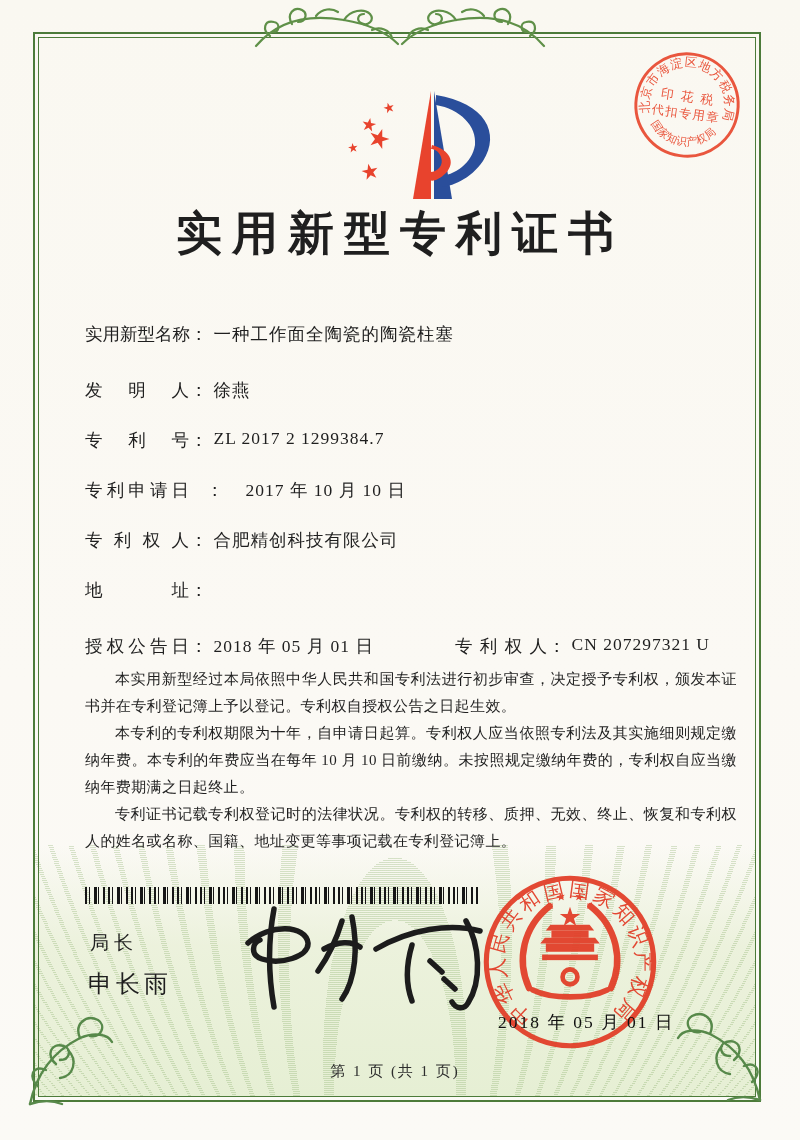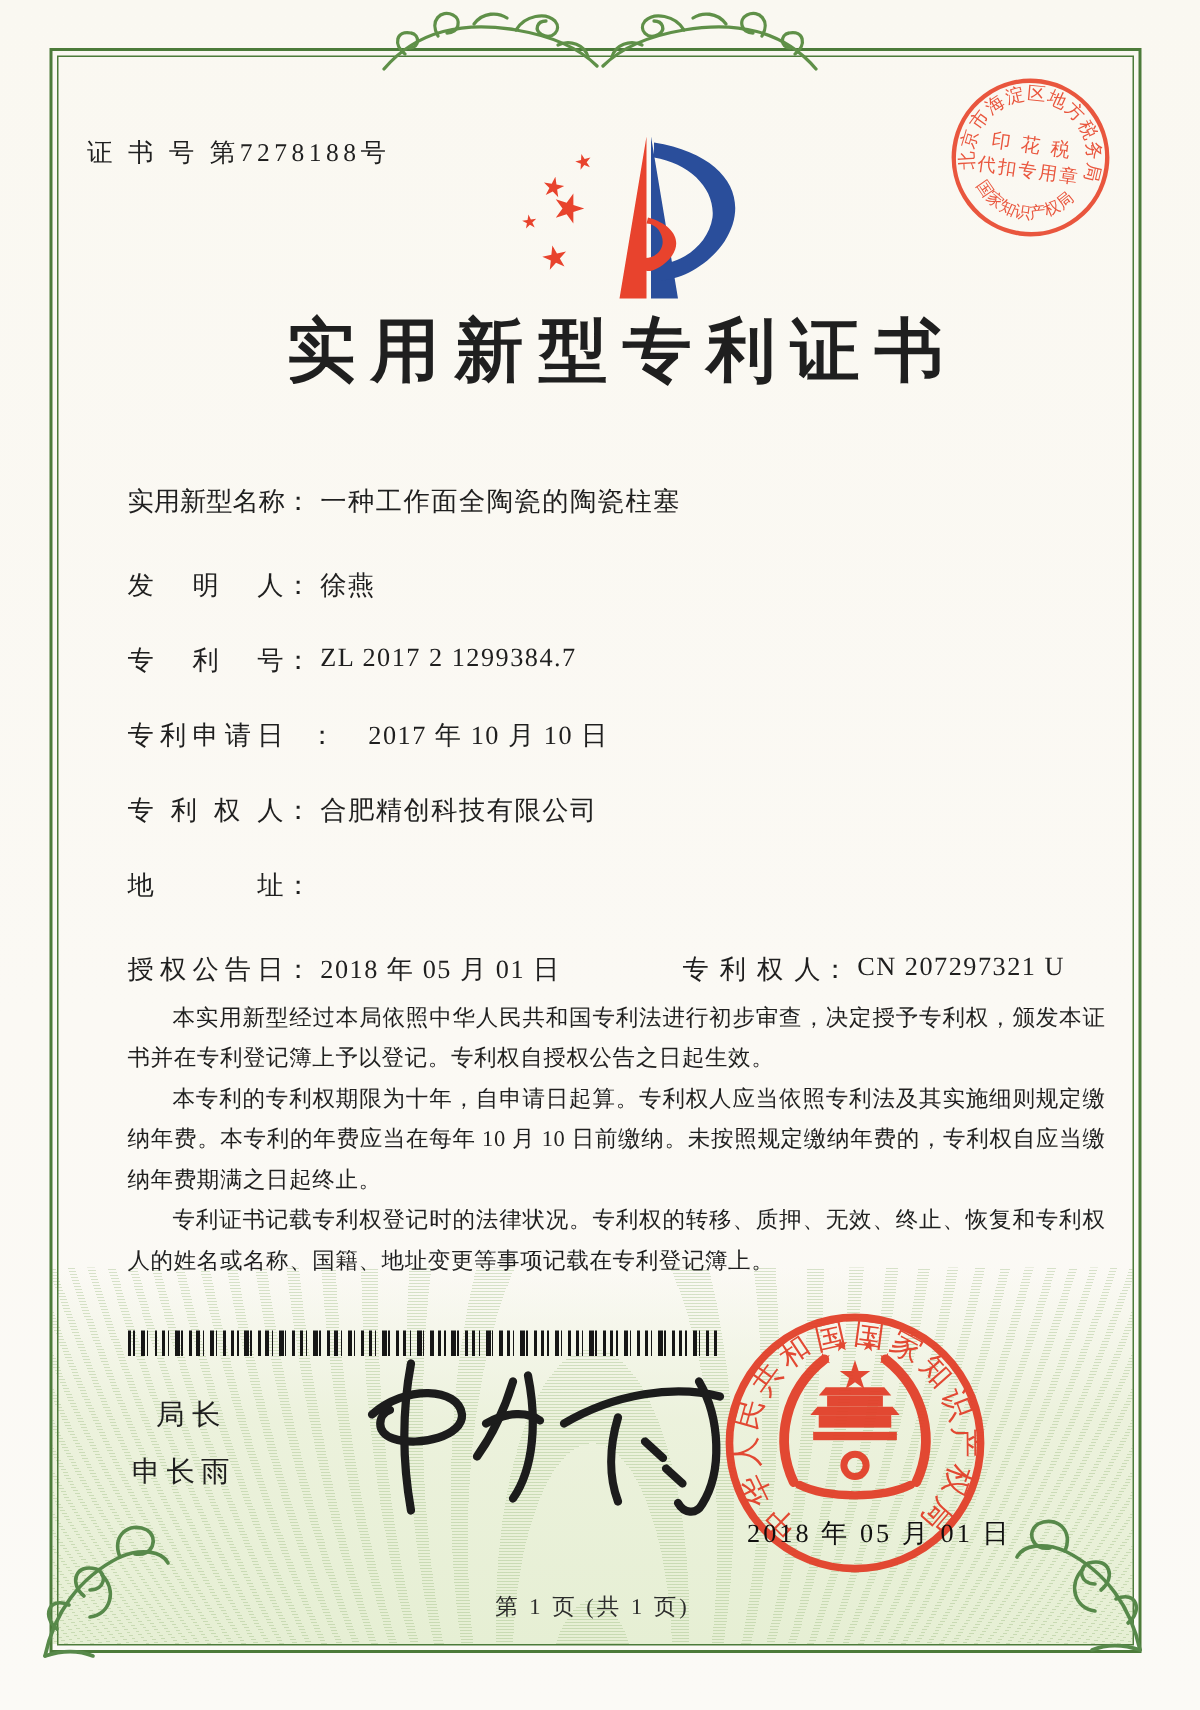--- a/index.html
+++ b/index.html
@@ -32,21 +32,21 @@
     outline:1px solid var(--green);
     outline-offset:-6px;
     pointer-events:none;
   }
   .content{position:absolute;inset:0;z-index:2;}
 
   .cert-no{position:absolute;left:58px;top:90px;font-size:17px;letter-spacing:3px;}
   .logo{position:absolute;left:333px;top:88px;}
   .title{
     position:absolute;left:33px;top:203px;width:724px;text-align:center;
-    font-size:46px;font-weight:bold;letter-spacing:10px;text-indent:10px;padding-left:15px;
+    font-size:46px;font-weight:bold;letter-spacing:10px;text-indent:10px;
   }
 
   .fields{position:absolute;left:85px;top:322px;width:655px;font-size:17.5px;}
   .frow{position:absolute;left:0;display:flex;align-items:flex-start;white-space:nowrap;}
   .lbl{display:inline-block;width:104px;text-align:justify;text-align-last:justify;}
   .colon{display:inline-block;margin:0 2px 0 1px;}
   .val{margin-left:4px;letter-spacing:1px;}
   .val-lines{margin-left:4px;letter-spacing:1px;white-space:normal;width:520px;}
   .val-line2{margin-left:-38px;margin-top:6px;}
   .grant2{position:absolute;left:370px;top:0;display:flex;white-space:nowrap;}
@@ -60,22 +60,22 @@
 
   .barcode{
     position:absolute;left:85px;top:887px;width:393px;height:17px;z-index:2;
     background:repeating-linear-gradient(90deg,
       #161616 0 2px, transparent 2px 4px,
       #161616 4px 5px, transparent 5px 9px,
       #161616 9px 12px, transparent 12px 13px,
       #161616 13px 14px, transparent 14px 18px,
       #161616 18px 20px, transparent 20px 23px);
   }
-  .officer-title{position:absolute;left:104px;top:930px;font-size:19px;letter-spacing:5px;font-family:"Liberation Sans",sans-serif;}
-  .officer-name{position:absolute;left:88px;top:968px;font-size:19px;letter-spacing:4px;font-family:Liberation Sans, sans-serif;}
+  .officer-title{position:absolute;left:90px;top:930px;font-size:19px;letter-spacing:5px;font-family:"Liberation Sans",sans-serif;}
+  .officer-name{position:absolute;left:88px;top:968px;font-size:24px;letter-spacing:4px;font-family:Liberation Sans, sans-serif;}
   .signature{position:absolute;left:218px;top:893px;z-index:5;}
 
   .seal{position:absolute;left:477px;top:869px;z-index:4;opacity:.93;}
   .seal-date{position:absolute;left:498px;top:1010px;z-index:6;font-size:17.5px;letter-spacing:2px;color:#101010;}
 
   .tax-stamp{position:absolute;left:628px;top:46px;z-index:3;opacity:.92;}
 
   .footer{position:absolute;left:33px;top:1062px;width:724px;text-align:center;font-size:15px;letter-spacing:2px;color:#2c2c2c;}
 
   .orn{position:absolute;z-index:1;}
@@ -125,21 +125,20 @@
       <path d="M58,26 C52,12 64,2 76,8 C84,13 80,26 68,24"></path>
       <path d="M34,52 C24,44 28,30 42,34 C50,37 48,48 38,48"></path>
       <path d="M16,74 C6,66 10,52 24,58"></path>
       <path d="M46,38 C56,48 52,64 38,66"></path>
       <path d="M8,92 C20,88 30,88 40,92"></path>
     </g>
   </svg>
 
   <div class="content">
 
-    <div class="cert-no">证 书 号 第7278188号</div>
 
     <svg class="logo" width="180" height="114" viewBox="0 0 180 114">
       <defs>
         <path id="star" d="M0,-10 L2.25,-3.1 L9.51,-3.1 L3.63,1.18 L5.88,8.09 L0,3.82 L-5.88,8.09 L-3.63,1.18 L-9.51,-3.1 L-2.25,-3.1 Z"></path>
       </defs>
       <g fill="#e8432d">
         <use href="#star" transform="translate(56,20) scale(0.55) rotate(-15)"></use>
         <use href="#star" transform="translate(36,37) scale(0.72) rotate(10)"></use>
         <use href="#star" transform="translate(20,60) scale(0.5) rotate(-8)"></use>
         <use href="#star" transform="translate(46,51) scale(1.05) rotate(18)"></use>

